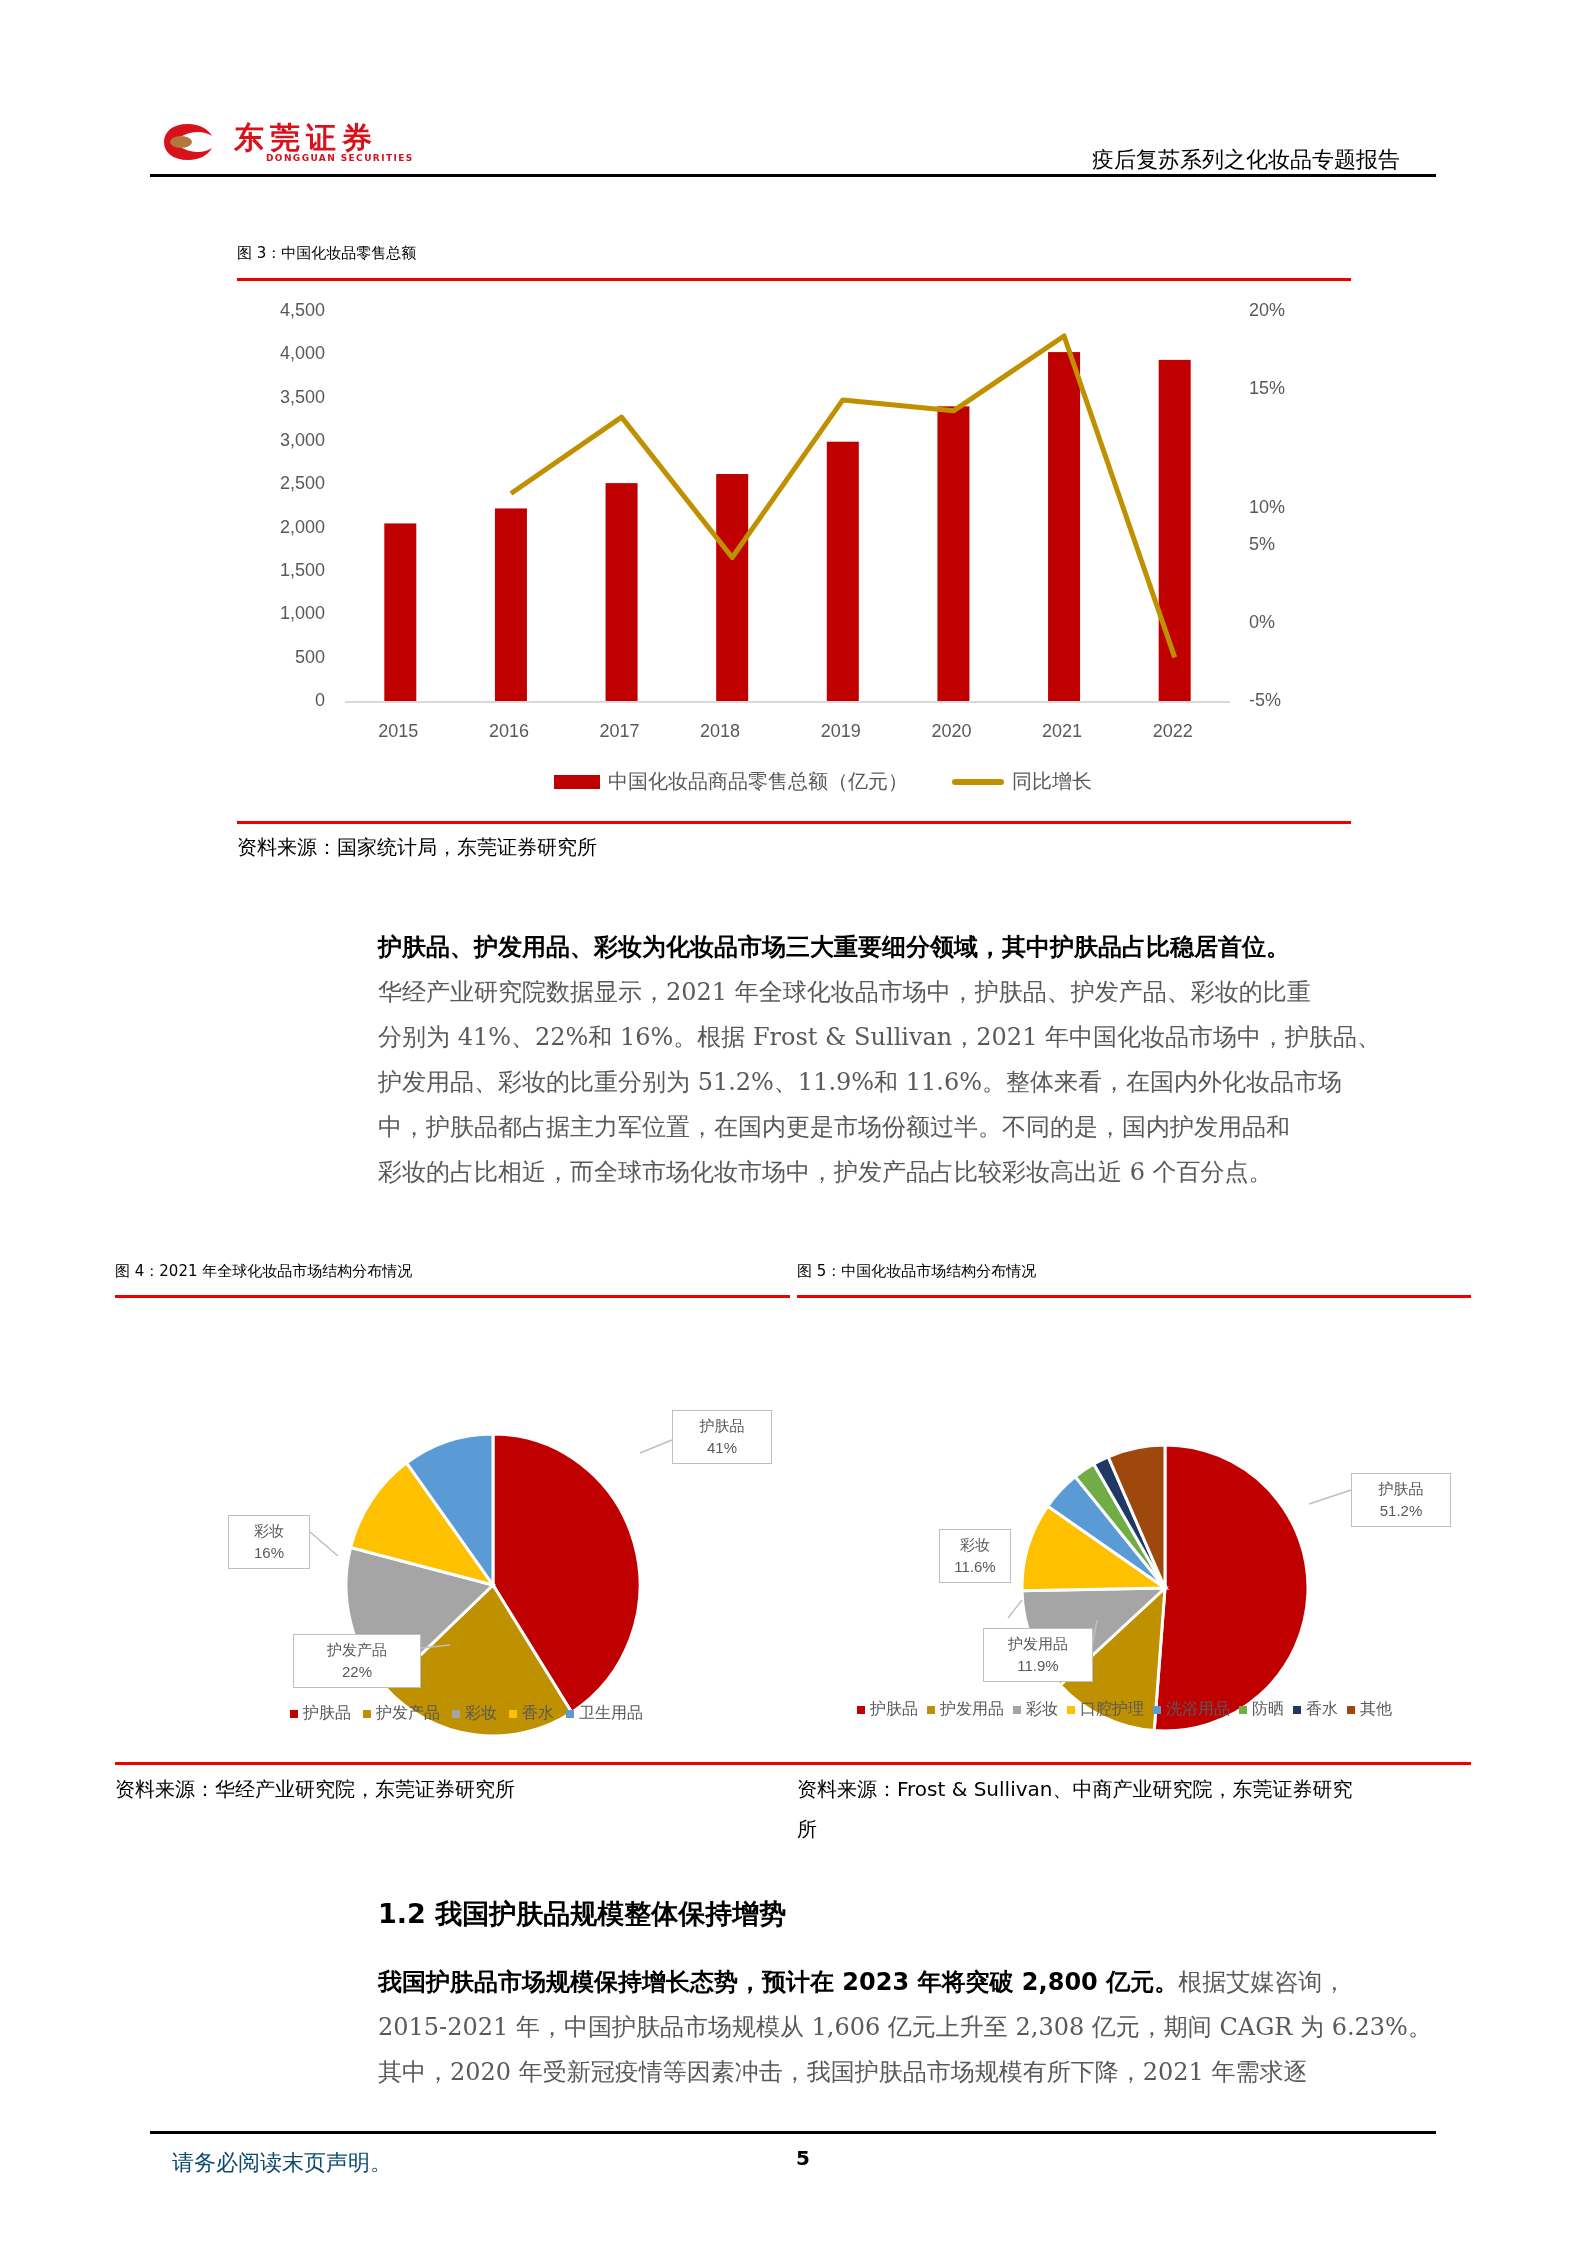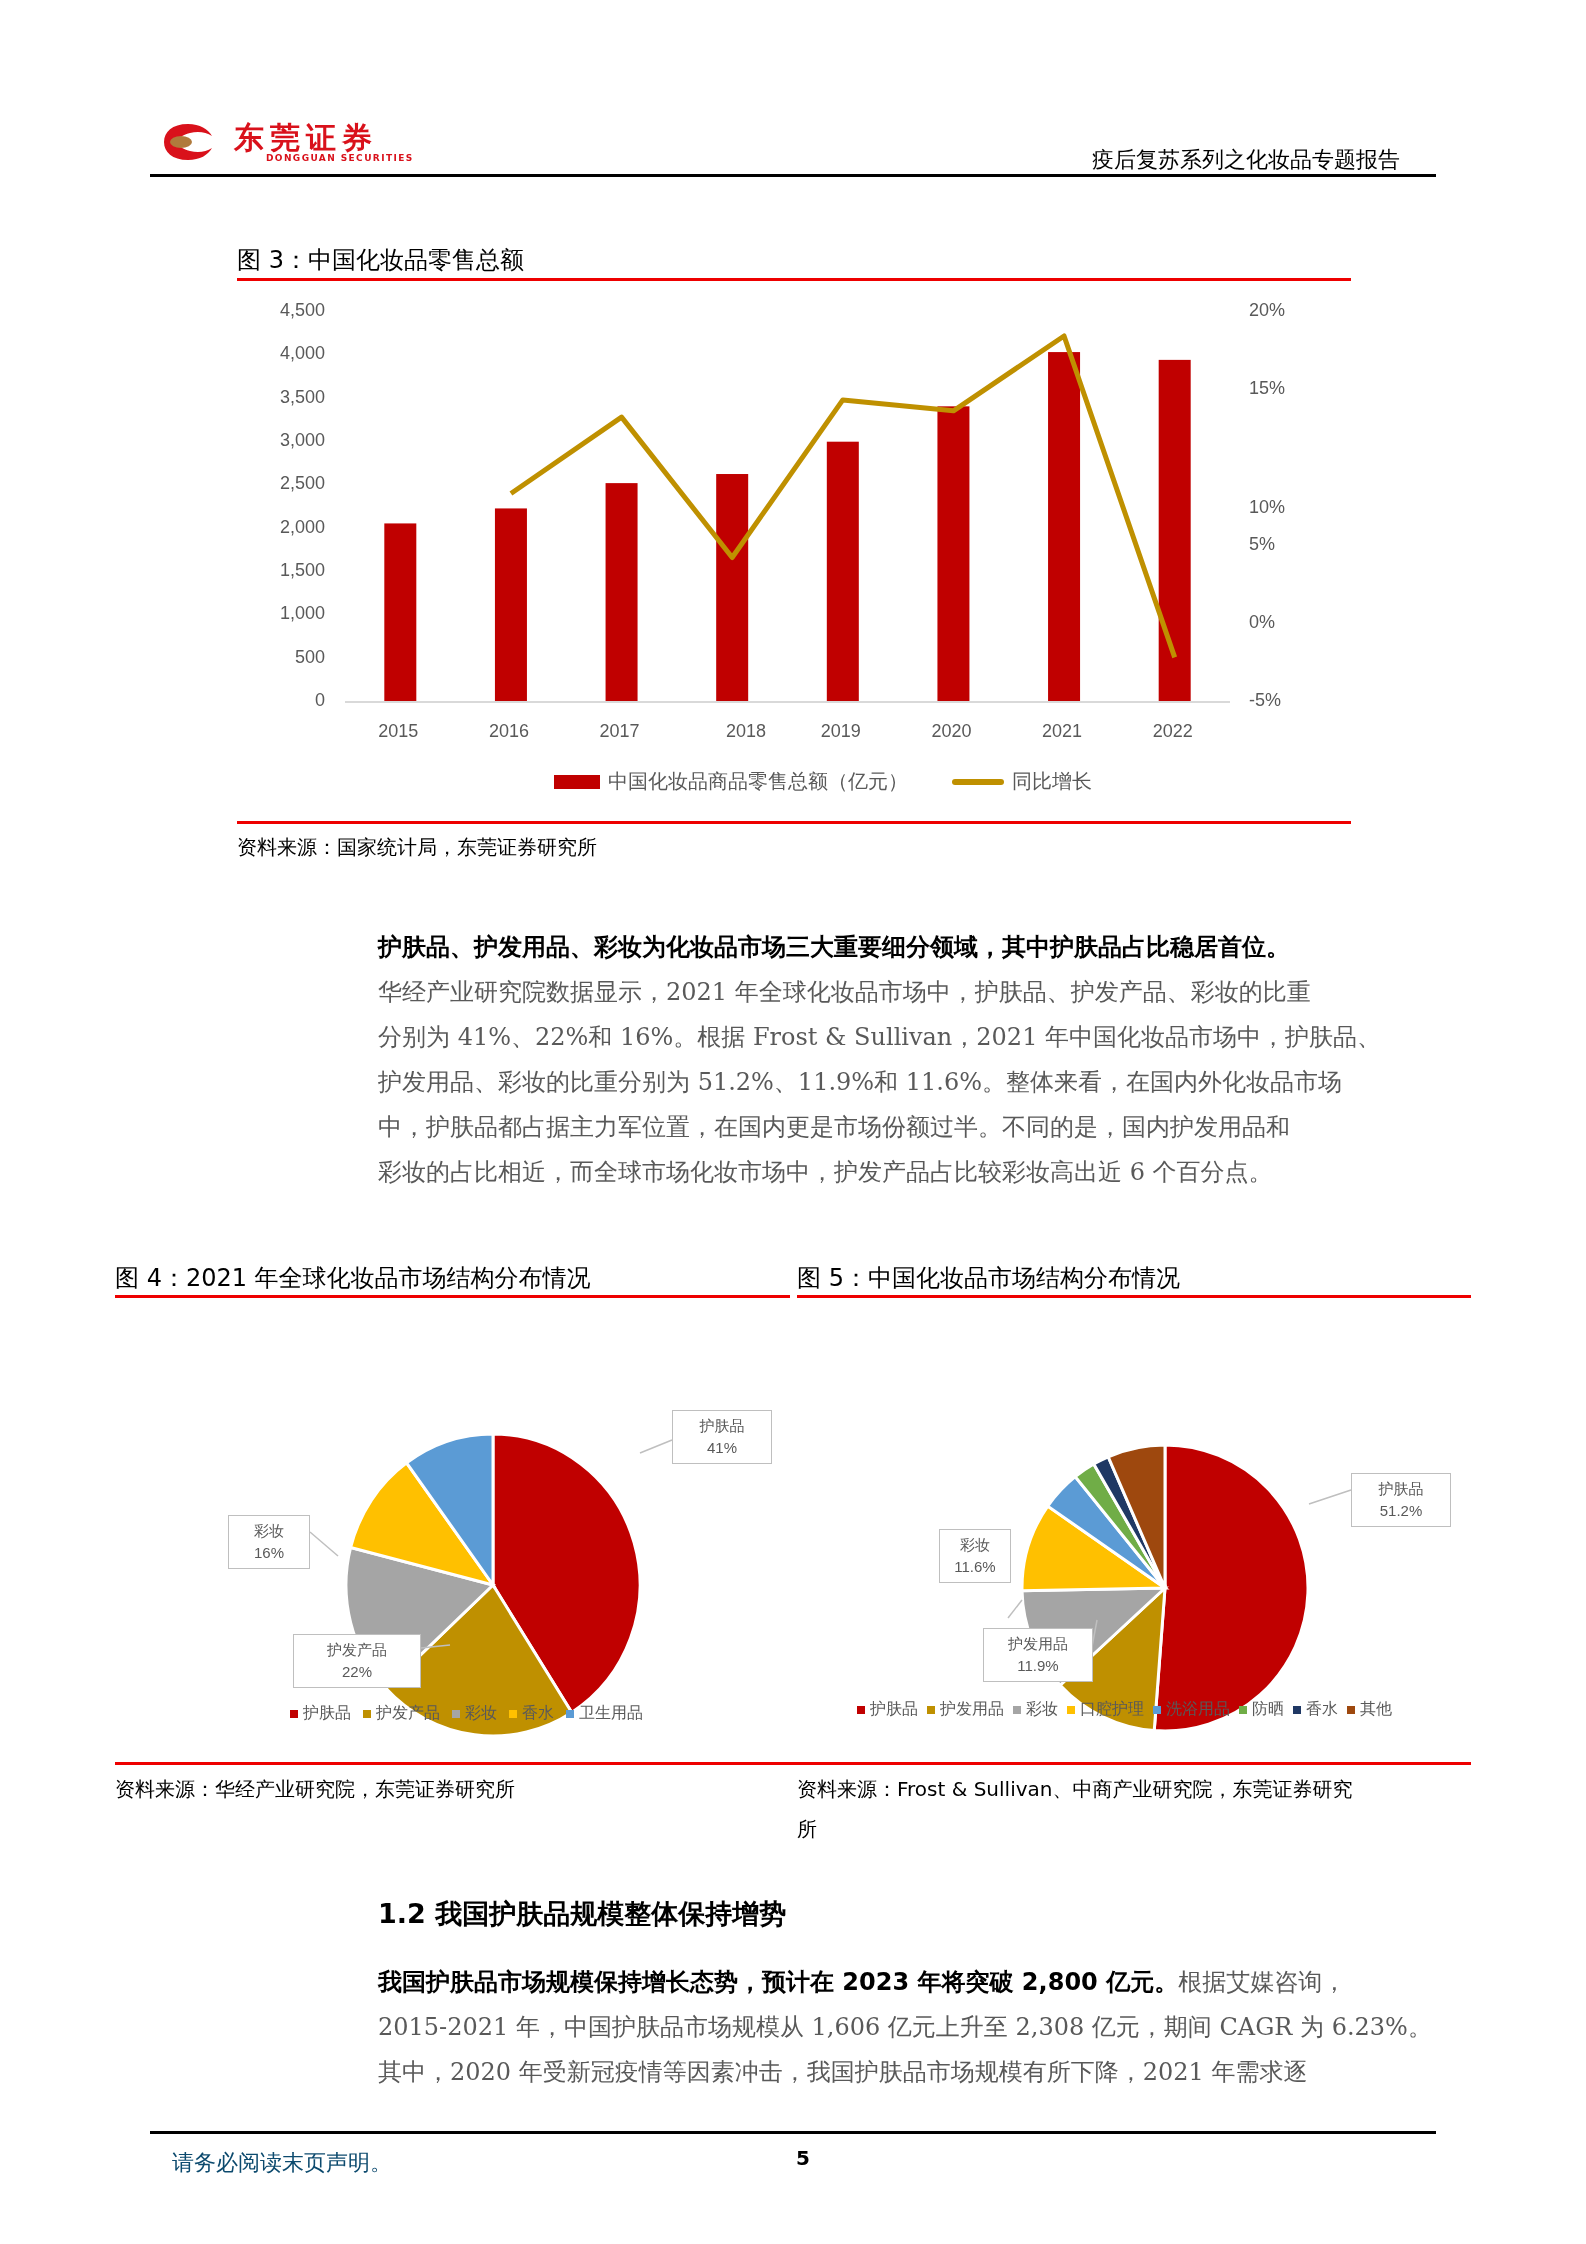--- a/index.html
+++ b/index.html
@@ -9,21 +9,21 @@
 
   
   .logo { left: 162px; top: 118px; width: 260px; height: 48px; }
   .logo-mark { position: absolute; left: 0; top: 4px; width: 52px; height: 40px; }
   .logo-cn { position: absolute; left: 72px; top: 0; font-family: "DejaVu Serif", serif; font-size: 30px; font-weight: bold; color: #d9111b; letter-spacing: 6px; white-space: nowrap; }
   .logo-en { position: absolute; left: 78px; top: 35px; font-size: 9px; font-weight: bold; color: #d9111b; letter-spacing: 1.4px; white-space: nowrap; margin-left: 26px; }
   .header-title { right: 186px; top: 145px; font-size: 22px; color: #000; white-space: nowrap; }
   .header-rule { left: 150px; top: 174px; width: 1286px; height: 3px; background: #000; }
 
   
-  .fig-title { font-size: 24px; color: #000; white-space: nowrap; }
+  .fig-title { font-size: 15px; color: #000; white-space: nowrap; }
   .red-rule { height: 3px; background: #ee0000; }
   .source { font-size: 20px; color: #000; white-space: nowrap; }
 
   
   .axis-label { font-family: "Liberation Sans", sans-serif; font-size: 18px; color: #595959; white-space: nowrap; }
   .legend-text { font-size: 20px; color: #595959; white-space: nowrap; }
 
   
   .para { font-family: "DejaVu Serif", serif; font-size: 24px; line-height: 45px; color: #595959; }
   .para b { color: #000; font-family: "DejaVu Sans", sans-serif; font-weight: bold; }
@@ -87,21 +87,21 @@
       <rect x="589.8125" width="32" y="151.69333333333333" height="259.3066666666667" fill="#c00000"></rect>
       <rect x="700.4375" width="32" y="116.33333333333331" height="294.6666666666667" fill="#c00000"></rect>
       <rect x="811.0625" width="32" y="62.079999999999984" height="348.92" fill="#c00000"></rect>
       <rect x="921.6875" width="32" y="69.88" height="341.12" fill="#c00000"></rect>
       <polyline points="273.9375,203.51999999999998 384.5625,127.07999999999998 495.1875,267.48 605.8125,109.92000000000002 716.4375,120.83999999999997 827.0625,45.960000000000036 937.6875,367.32" fill="none" stroke="#bf9000" stroke-width="5" stroke-linejoin="round"></polyline>
     </svg>
   <div id="x-ticks">
       <div class="abs axis-label" style="left: 141.312px; top: 431px;">2015</div>
       <div class="abs axis-label" style="left: 251.938px; top: 431px;">2016</div>
       <div class="abs axis-label" style="left: 362.562px; top: 431px;">2017</div>
-      <div class="abs axis-label" style="left: 489px; top: 431px;">2018</div>
+      <div class="abs axis-label" style="left: 463px; top: 431px;">2018</div>
       <div class="abs axis-label" style="left: 583.812px; top: 431px;">2019</div>
       <div class="abs axis-label" style="left: 694.438px; top: 431px;">2020</div>
       <div class="abs axis-label" style="left: 805.062px; top: 431px;">2021</div>
       <div class="abs axis-label" style="left: 915.688px; top: 431px;">2022</div>
     </div>
 
   <div class="abs" style="left:280px; top:478px; display:flex; align-items:center; gap:8px;padding-left:37px;">
     <span style="display:inline-block; width:46px; height:14px; background:#c00000;"></span>
     <span class="legend-text">中国化妆品商品零售总额（亿元）</span>
     <span style="display:inline-block; width:52px; height:6px; background:#bf9000; margin-left:36px; border-radius:3px;"></span>

